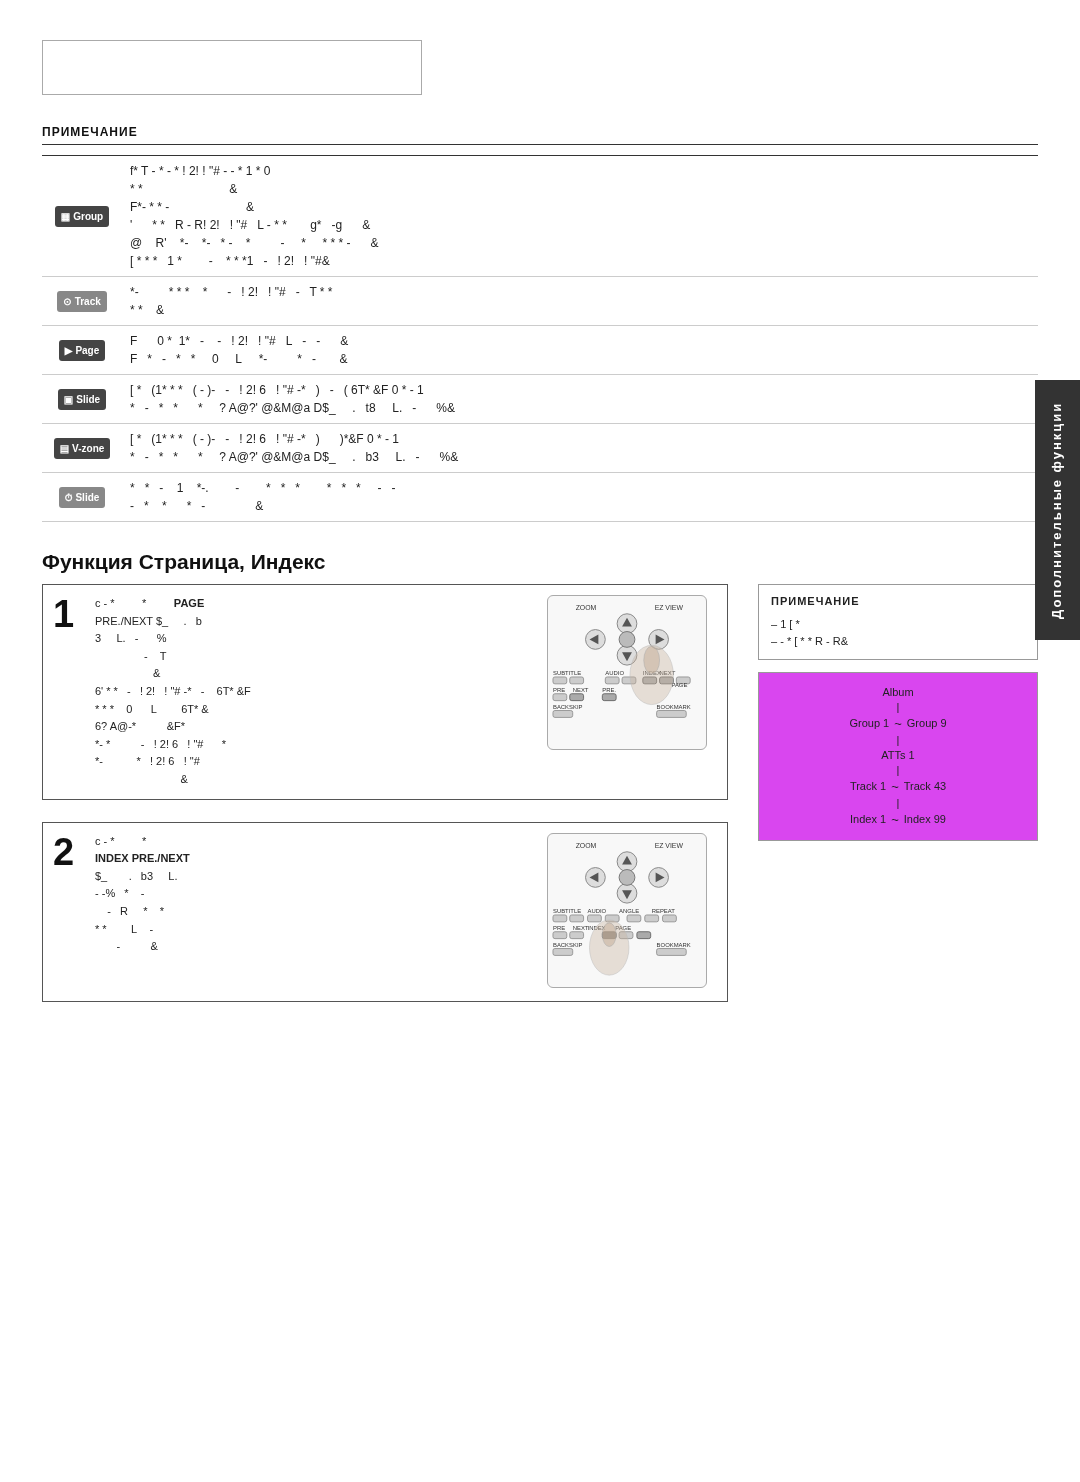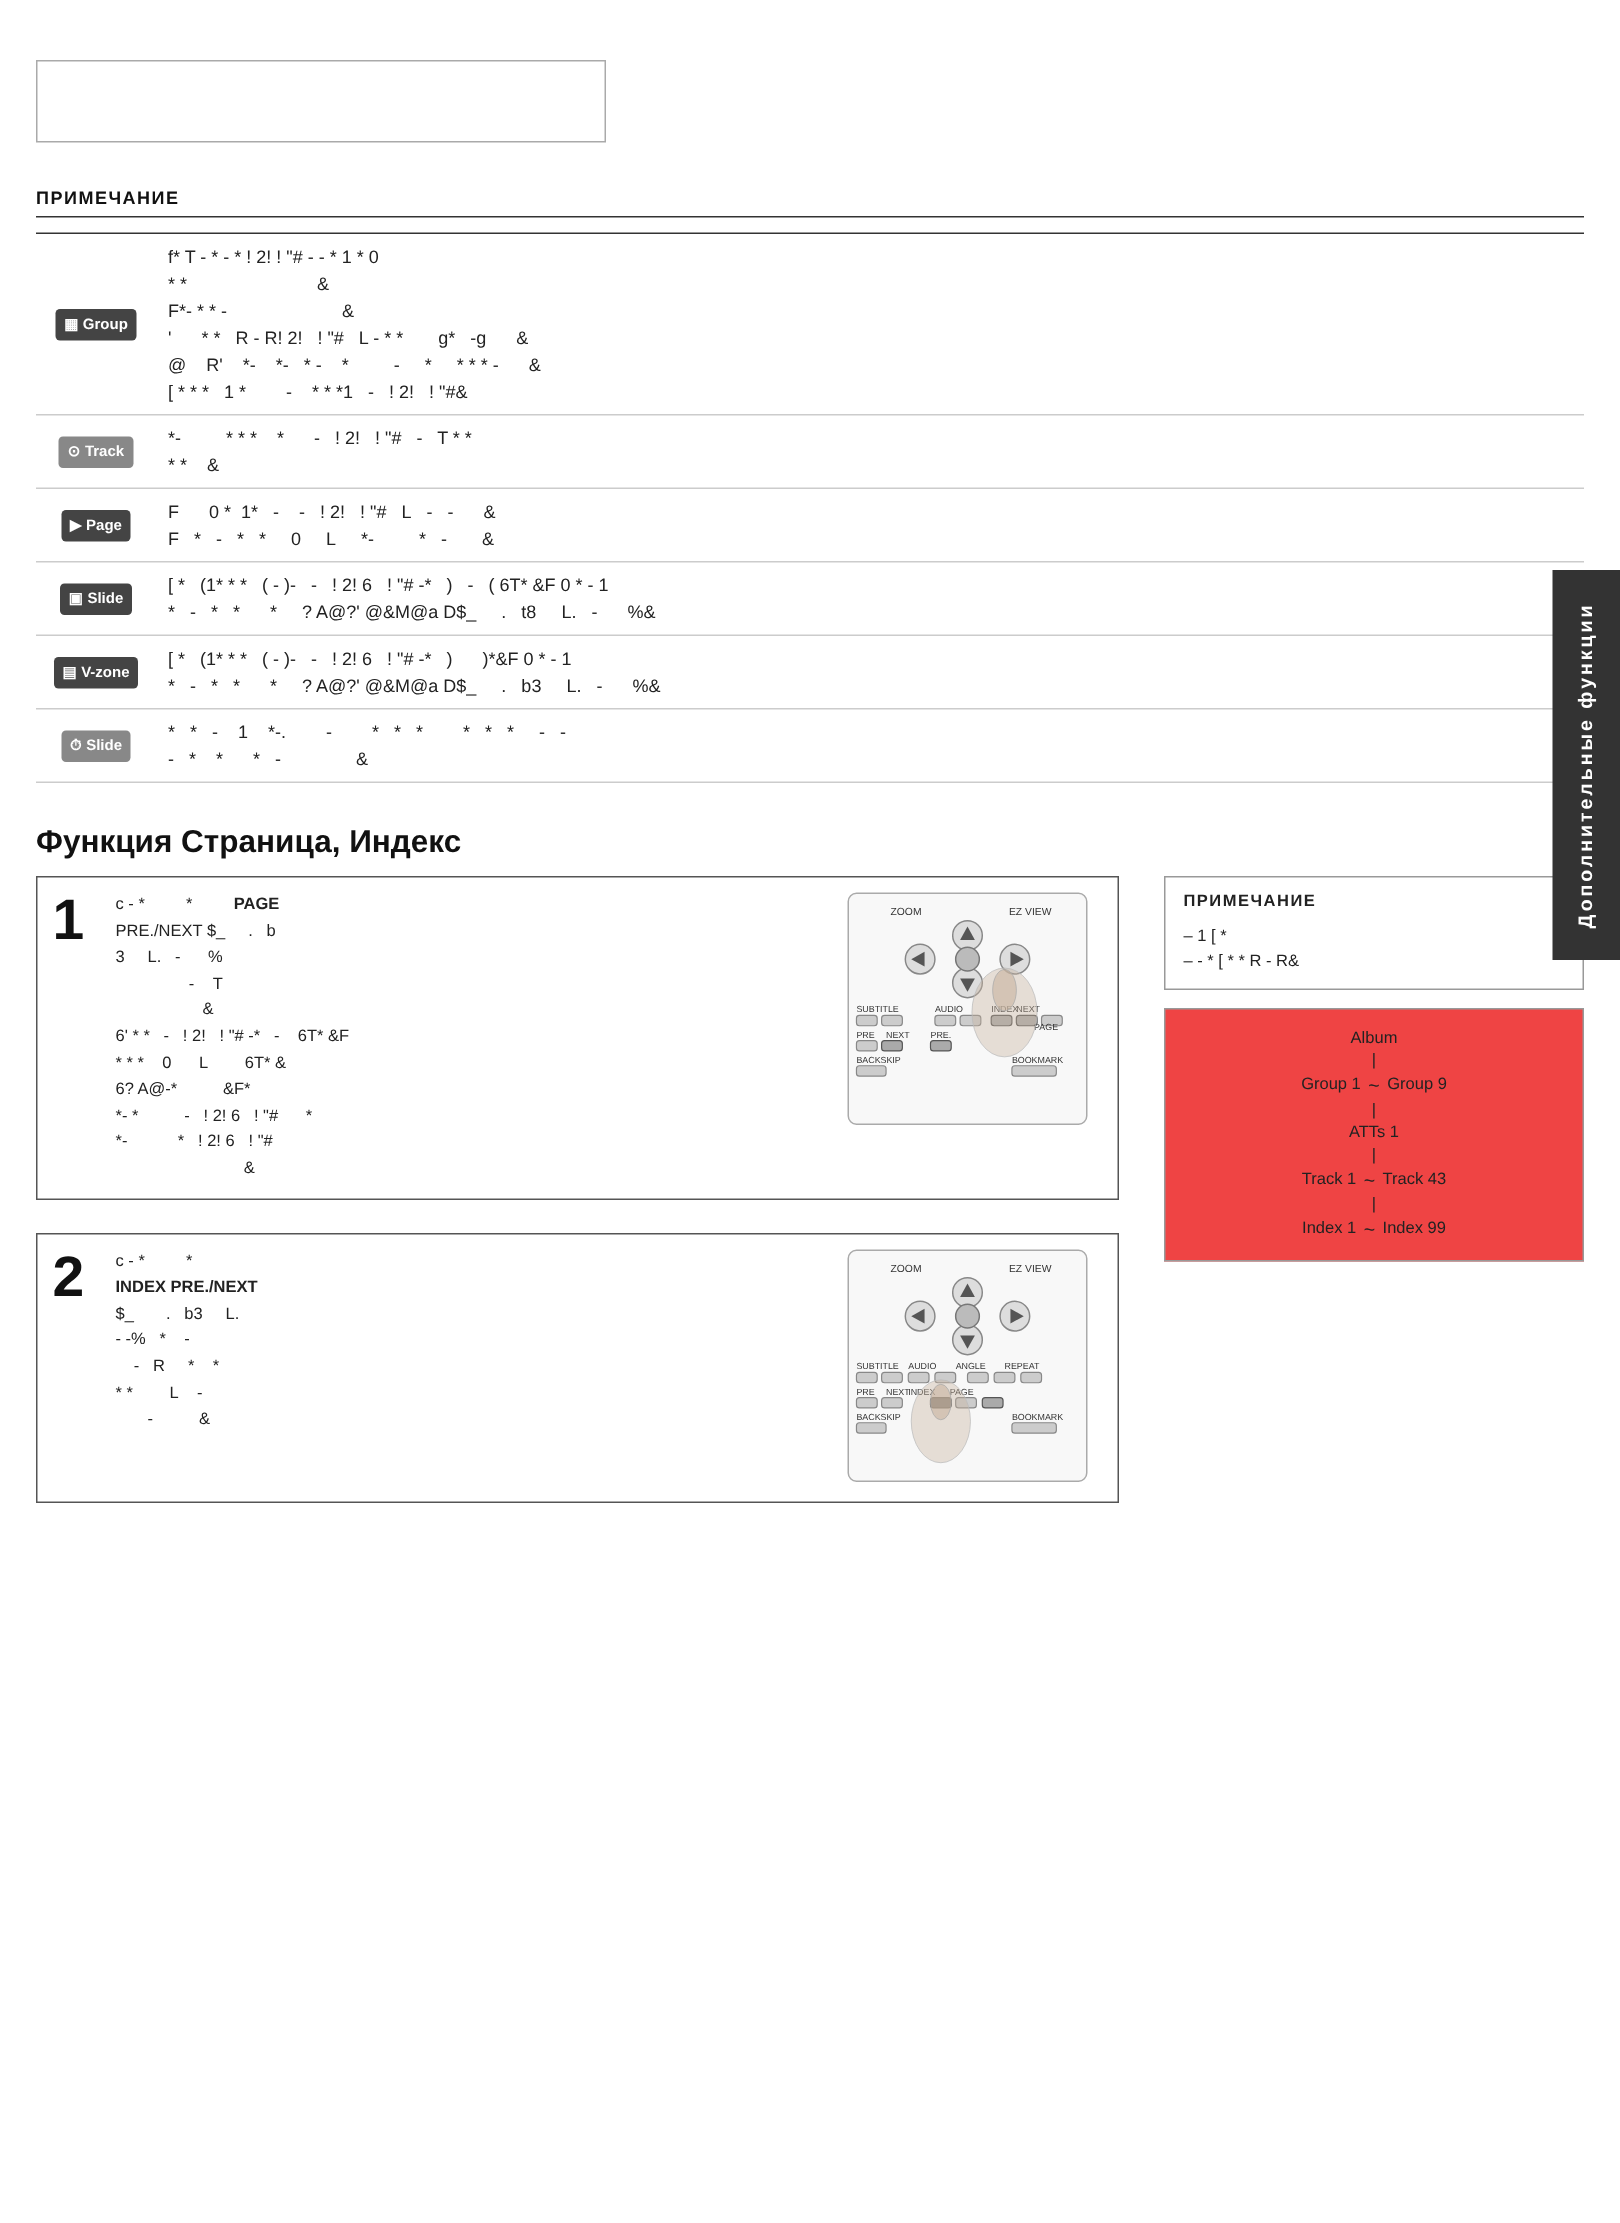--- a/index.html
+++ b/index.html
@@ -9,21 +9,21 @@
       background: #fff;
       font-family: Arial, sans-serif;
       font-size: 13px;
       color: #222;
       position: relative;
     }
 
     .page-container {
       width: 1080px;
       min-height: 1482px;
-      padding: 40px 24px;
+      padding: 40px 42px;
       position: relative;
     }
 
     
     .top-input-box {
       border: 1.5px solid #aaa;
       width: 380px;
       height: 55px;
       margin-bottom: 30px;
     }
@@ -128,21 +128,21 @@
     .step-image {
       width: 170px;
       min-width: 170px;
     }
 
     
     .hierarchy-box {
       border: 1.5px solid #999;
       padding: 10px 15px;
       font-size: 12px;
-      background: #ef4444;
+      background: #d946ef;
       min-width: 180px;
     }
     .hierarchy-row {
       display: flex;
       align-items: center;
       justify-content: center;
       gap: 5px;
       margin: 3px 0;
       font-size: 11px;
     }

